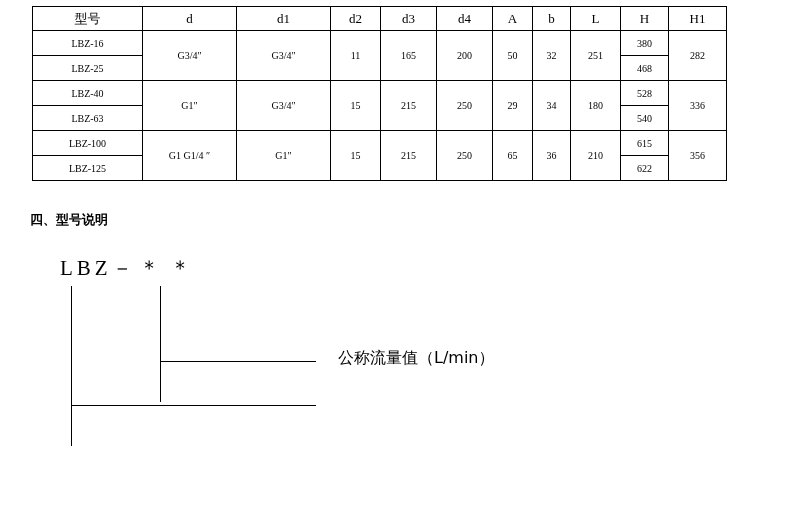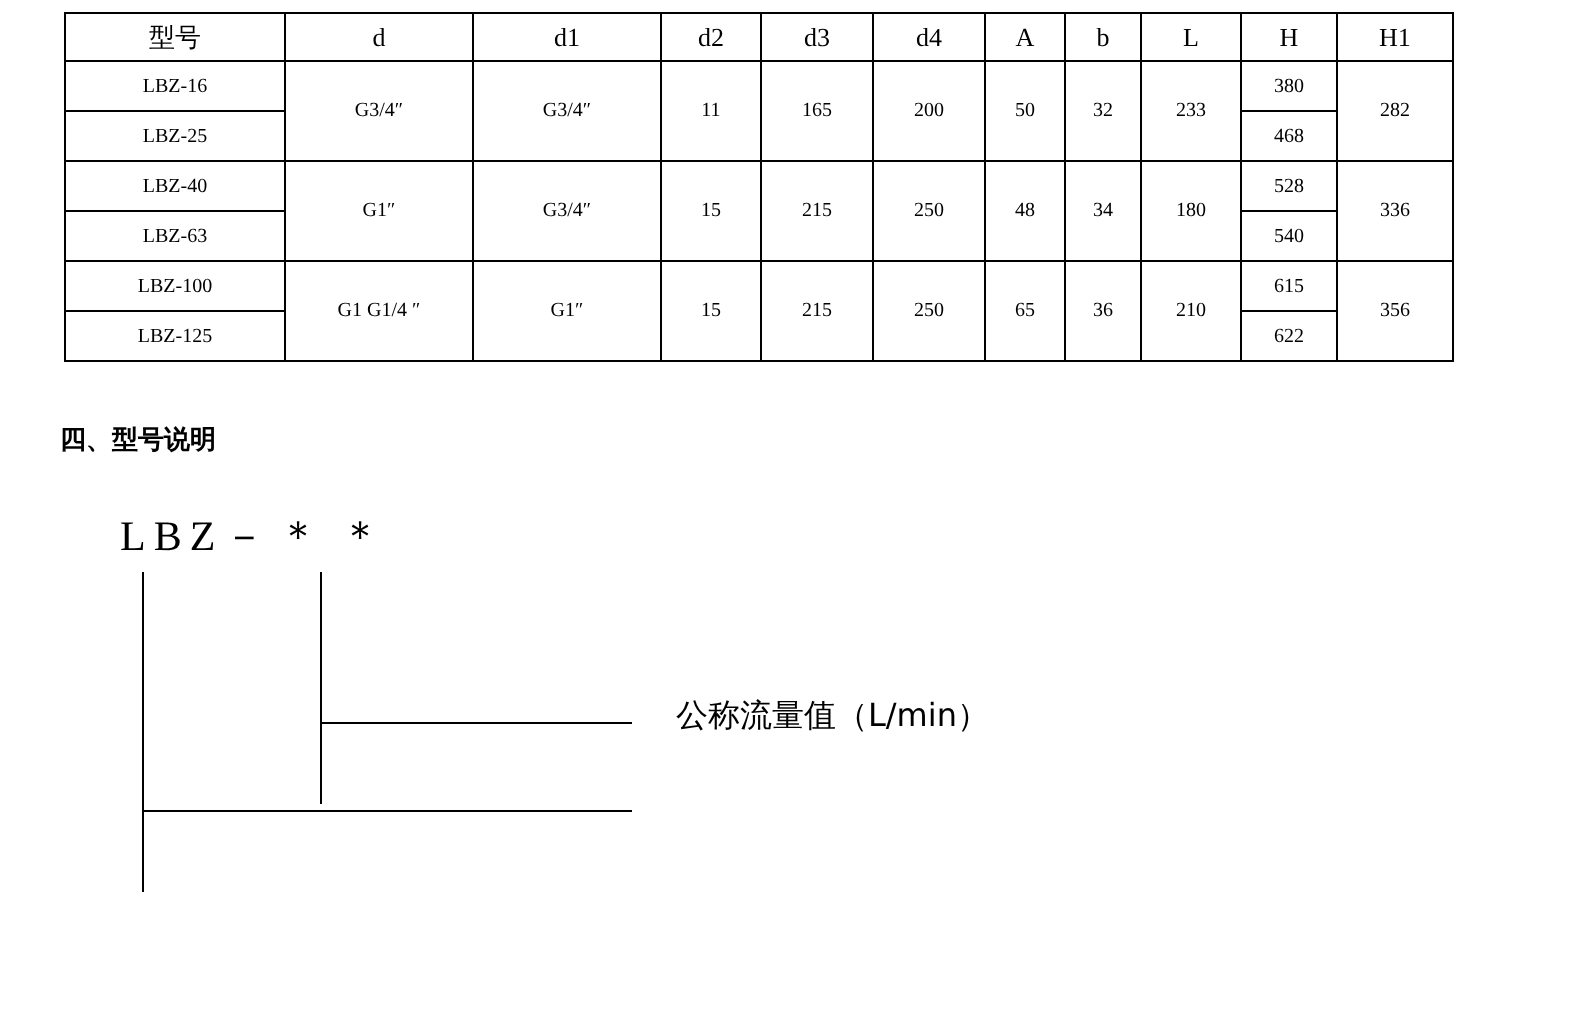--- a/index.html
+++ b/index.html
@@ -146,37 +146,37 @@
 
       <tr>
         <td>LBZ-16</td>
         <td rowspan="2">G3/4″</td>
         <td rowspan="2">G3/4″</td>
         <td rowspan="2">11</td>
         <td rowspan="2">165</td>
         <td rowspan="2">200</td>
         <td rowspan="2">50</td>
         <td rowspan="2">32</td>
-        <td rowspan="2">233</td>
+        <td rowspan="2">251</td>
         <td>380</td>
         <td rowspan="2">282</td>
       </tr>
       <tr>
         <td>LBZ-25</td>
         <td>468</td>
       </tr>
 
       <tr>
         <td>LBZ-40</td>
         <td rowspan="2">G1″</td>
         <td rowspan="2">G3/4″</td>
         <td rowspan="2">15</td>
         <td rowspan="2">215</td>
         <td rowspan="2">250</td>
-        <td rowspan="2">48</td>
+        <td rowspan="2">29</td>
         <td rowspan="2">34</td>
         <td rowspan="2">180</td>
         <td>528</td>
         <td rowspan="2">336</td>
       </tr>
       <tr>
         <td>LBZ-63</td>
         <td>540</td>
       </tr>
 

